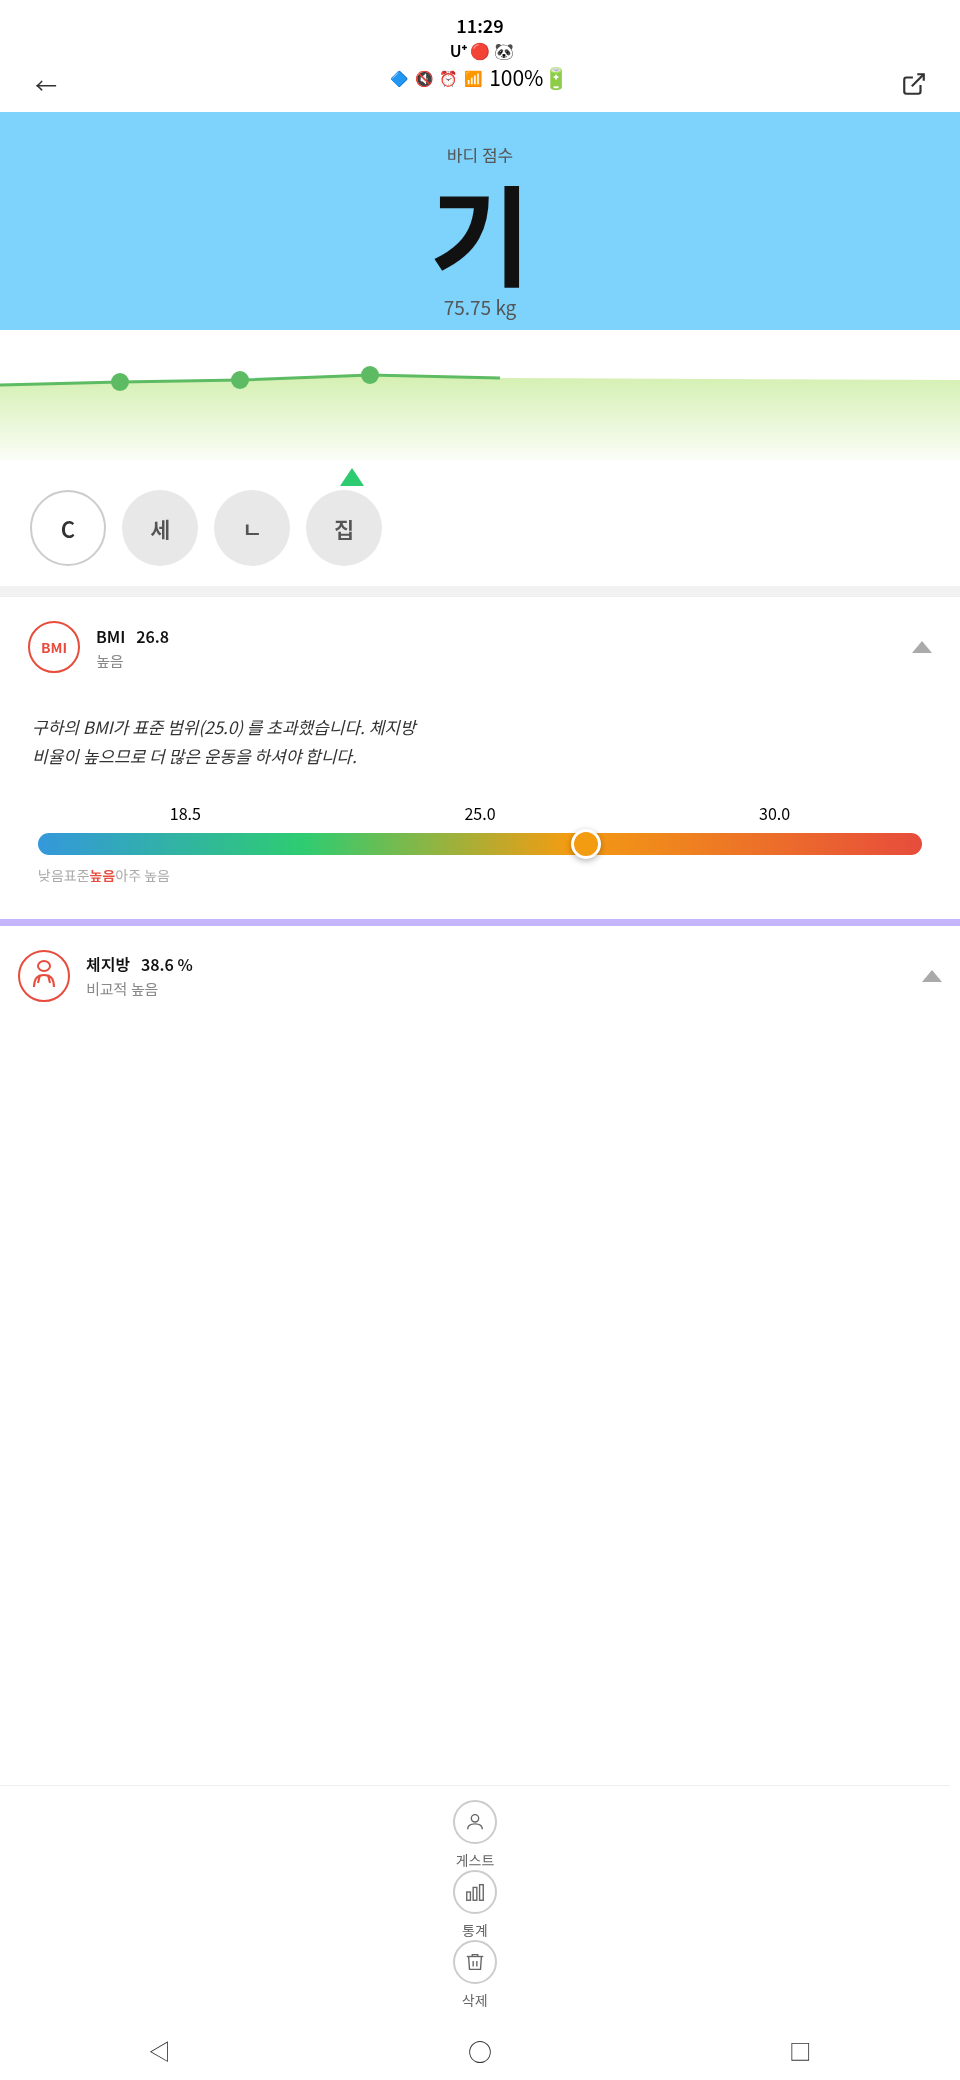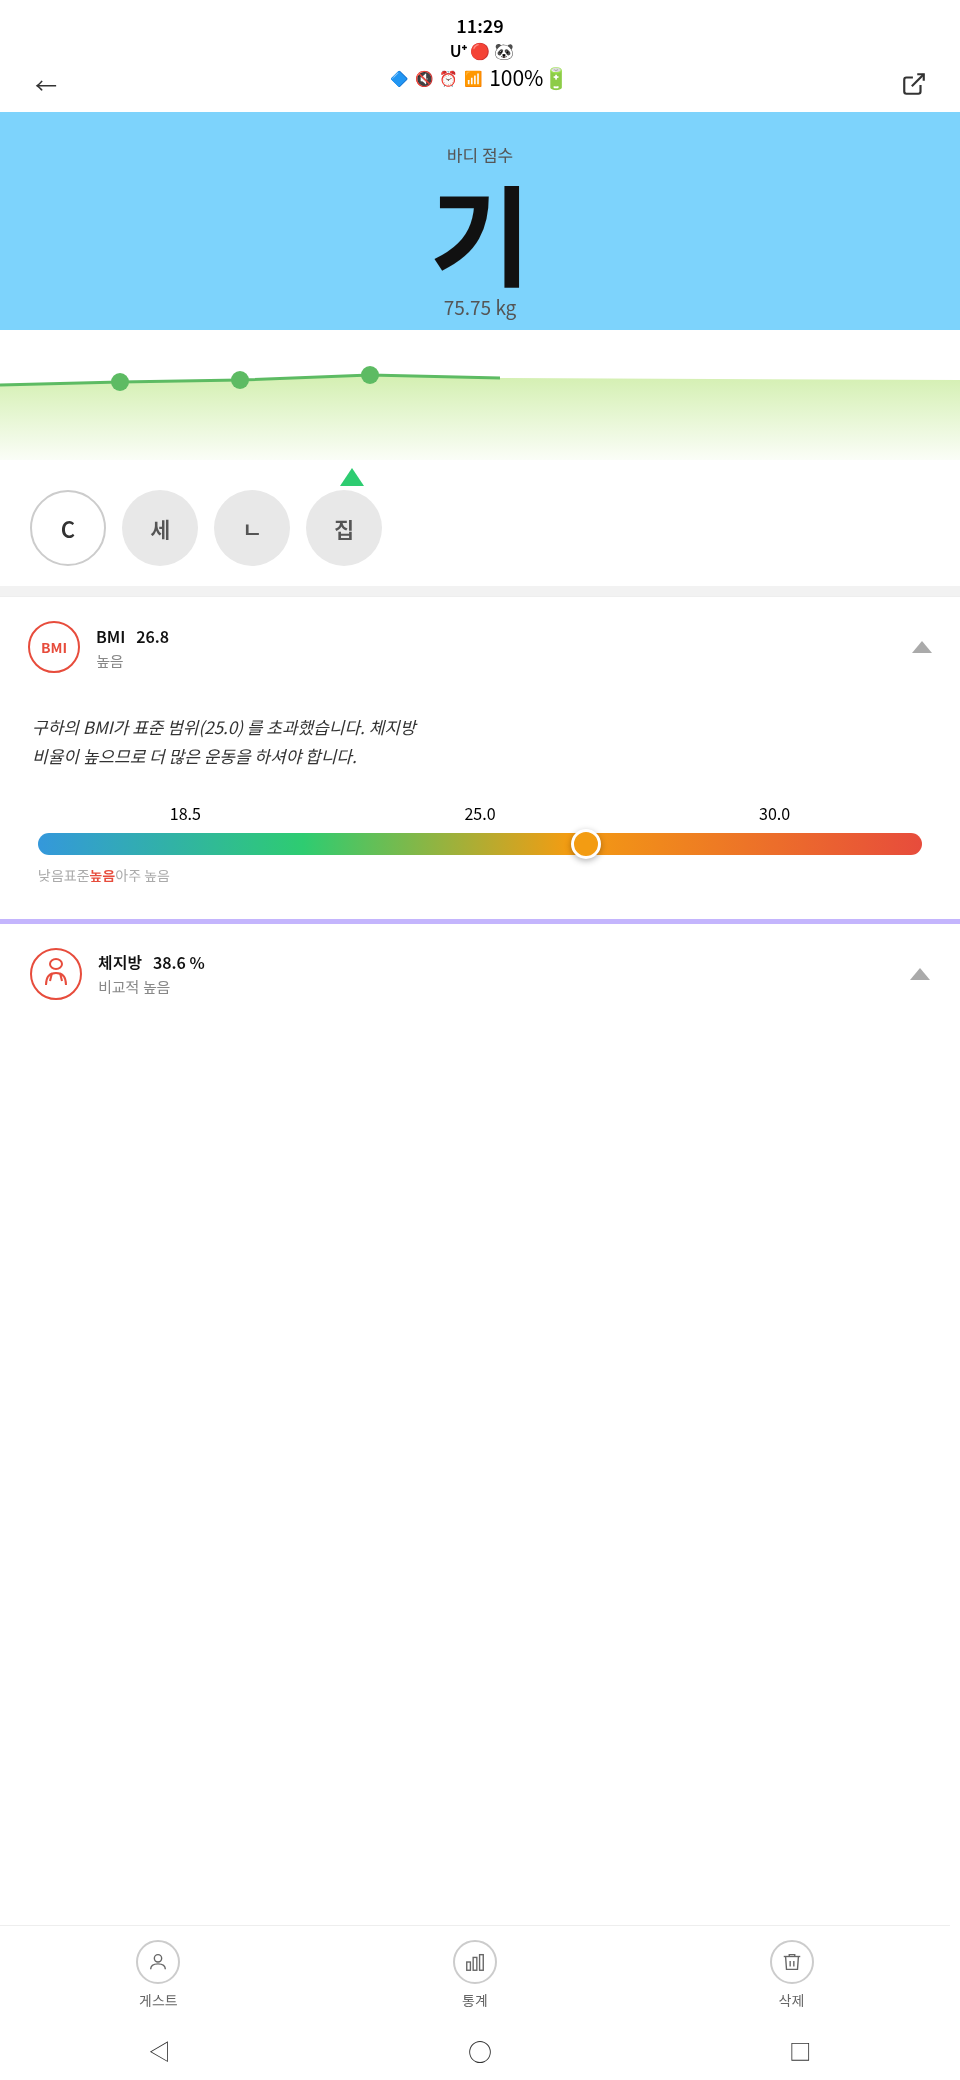--- a/index.html
+++ b/index.html
@@ -264,36 +264,37 @@
       color: #aaa;
     }
     .bmi-lbl.active {
       color: #e74c3c;
       font-weight: 600;
     }
 
     
     .metric-card2 {
       background: #fff;
-      padding: 24px 30px;
-      border-top: 5px solid #c4b5fd;
+      padding: 24px 18px;
+      border-top: 7px solid #c4b5fd;
     }
 
     
     .bottom-nav {
       position: fixed;
       bottom: 0;
       width: 950px;
       background: #fff;
       border-top: 1px solid #eee;
       display: flex;
       justify-content: space-around;
       align-items: center;
       padding: 14px 0 10px;
       z-index: 100;
+      flex-direction: column;
     }
     .nav-item {
       display: flex;
       flex-direction: column;
       align-items: center;
       gap: 6px;
       cursor: pointer;
     }
     .nav-icon {
       width: 44px;

